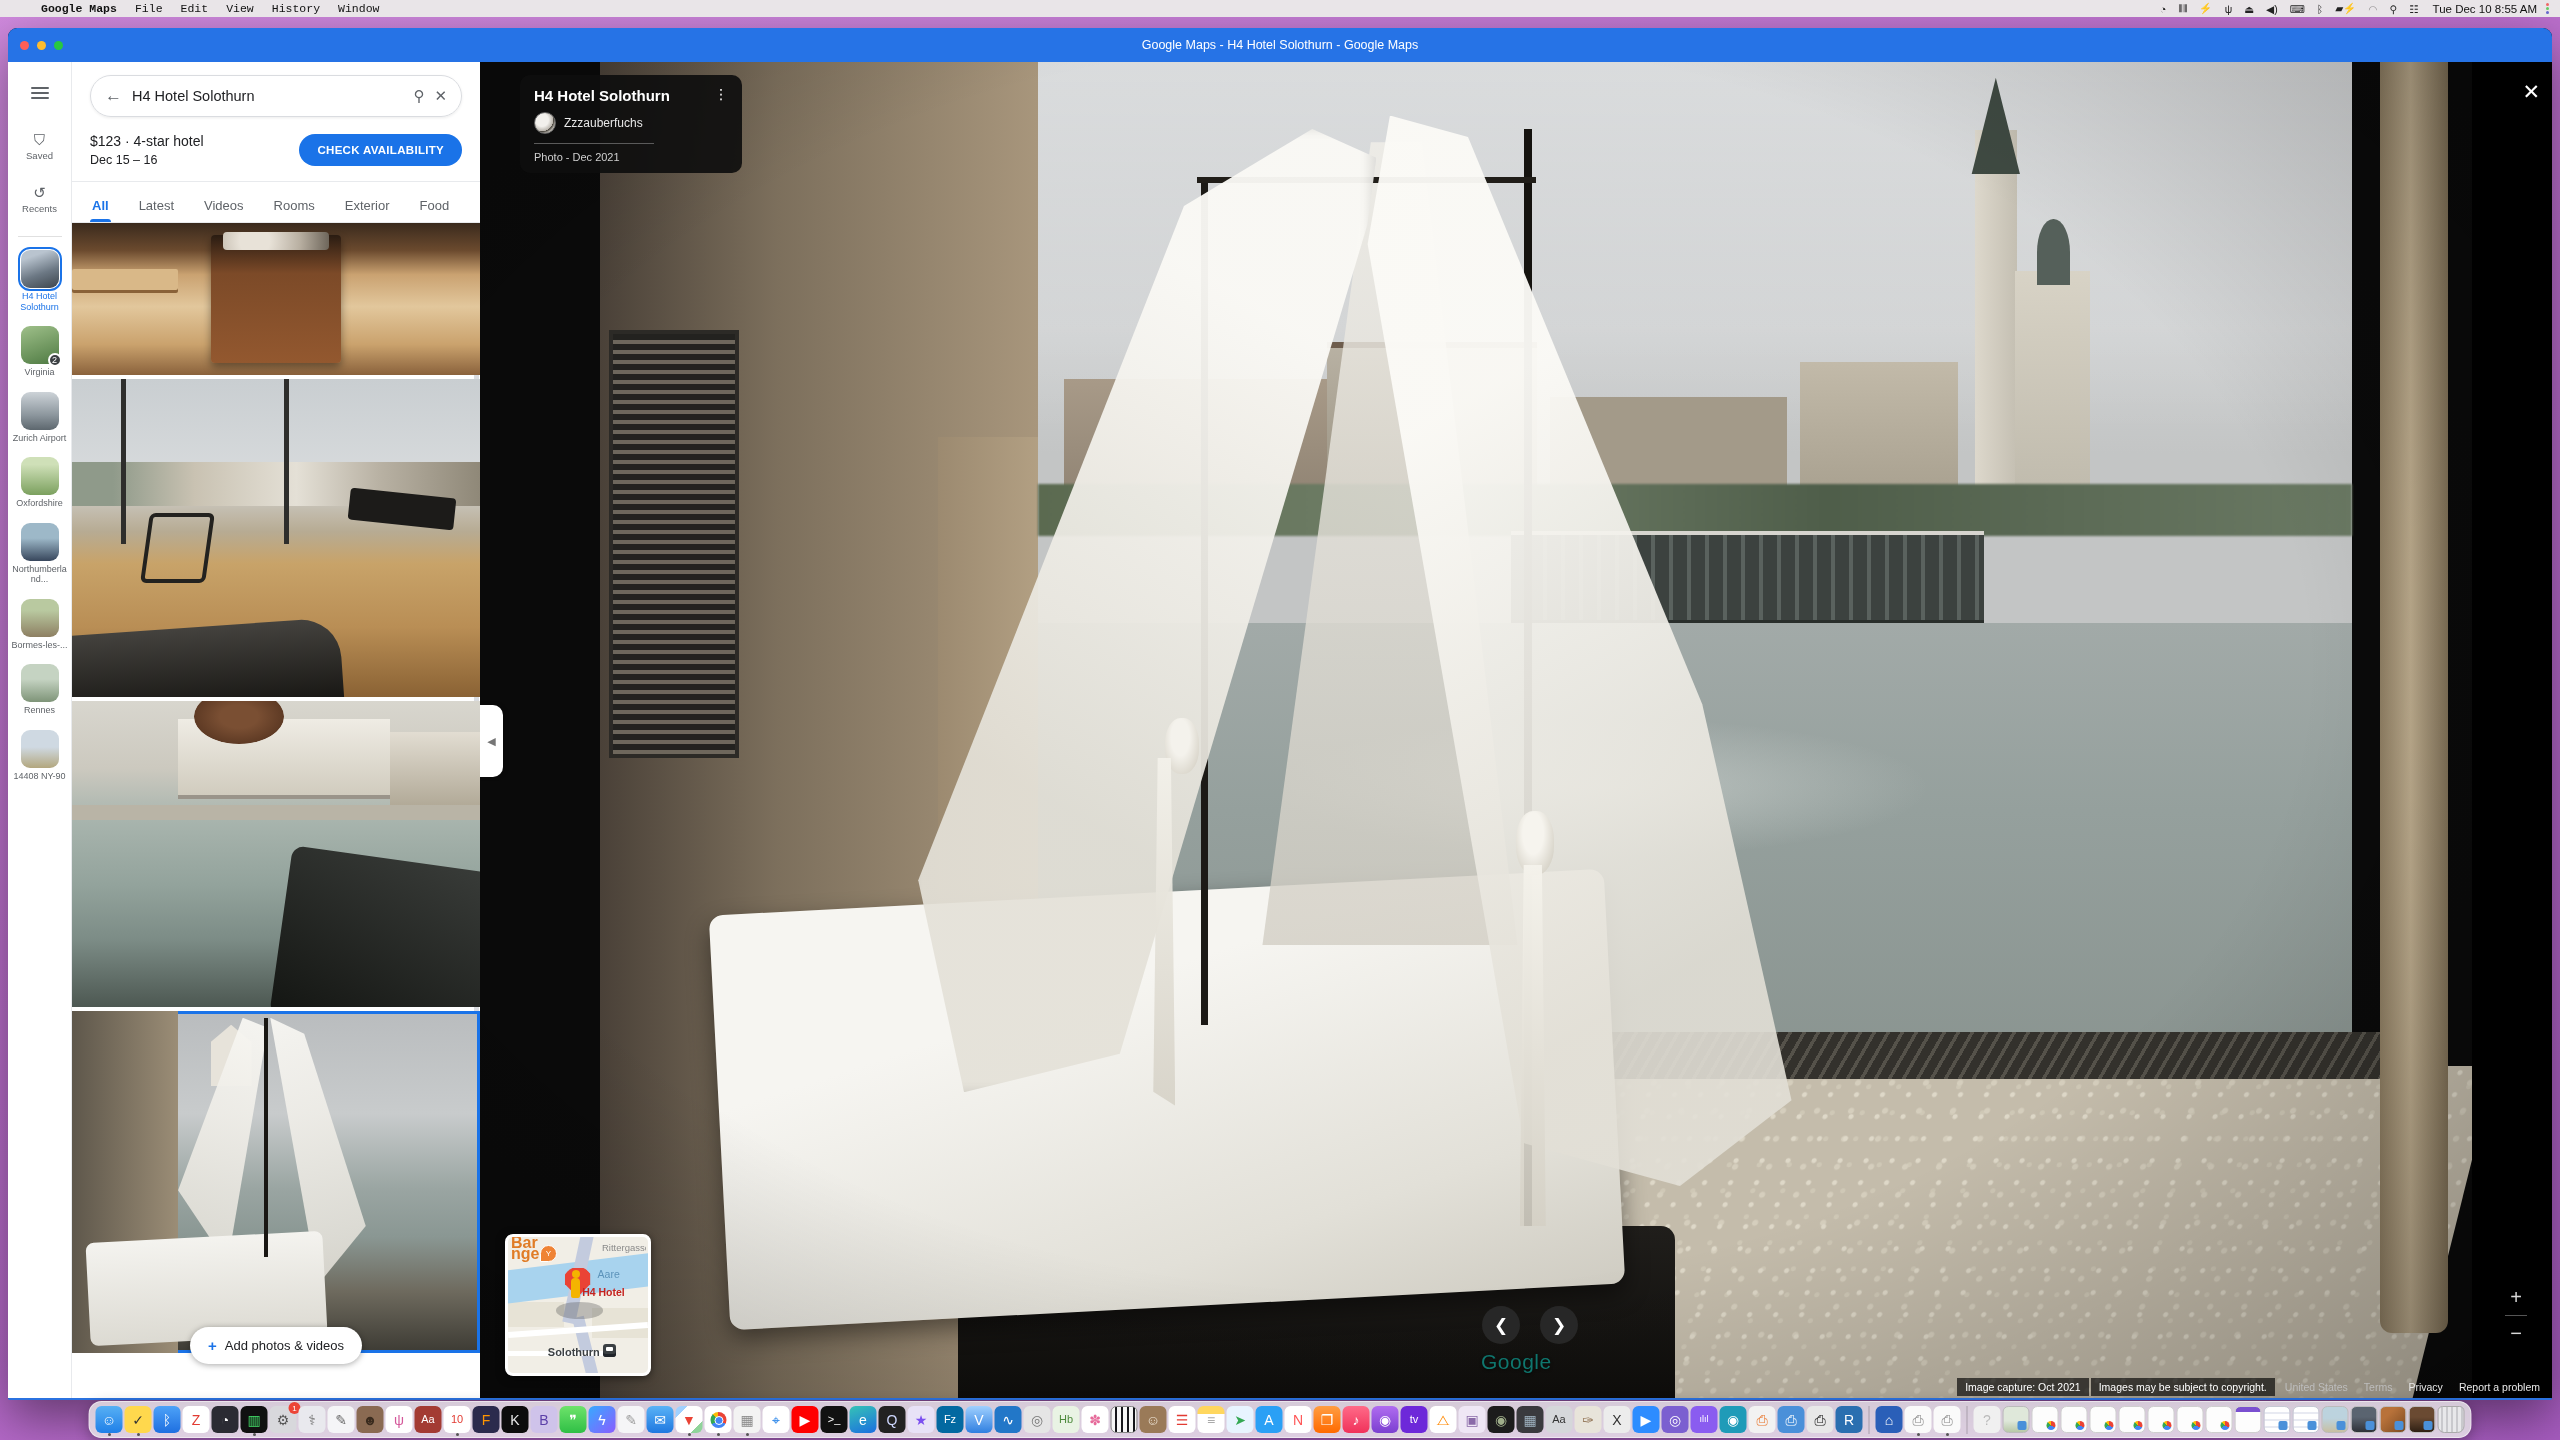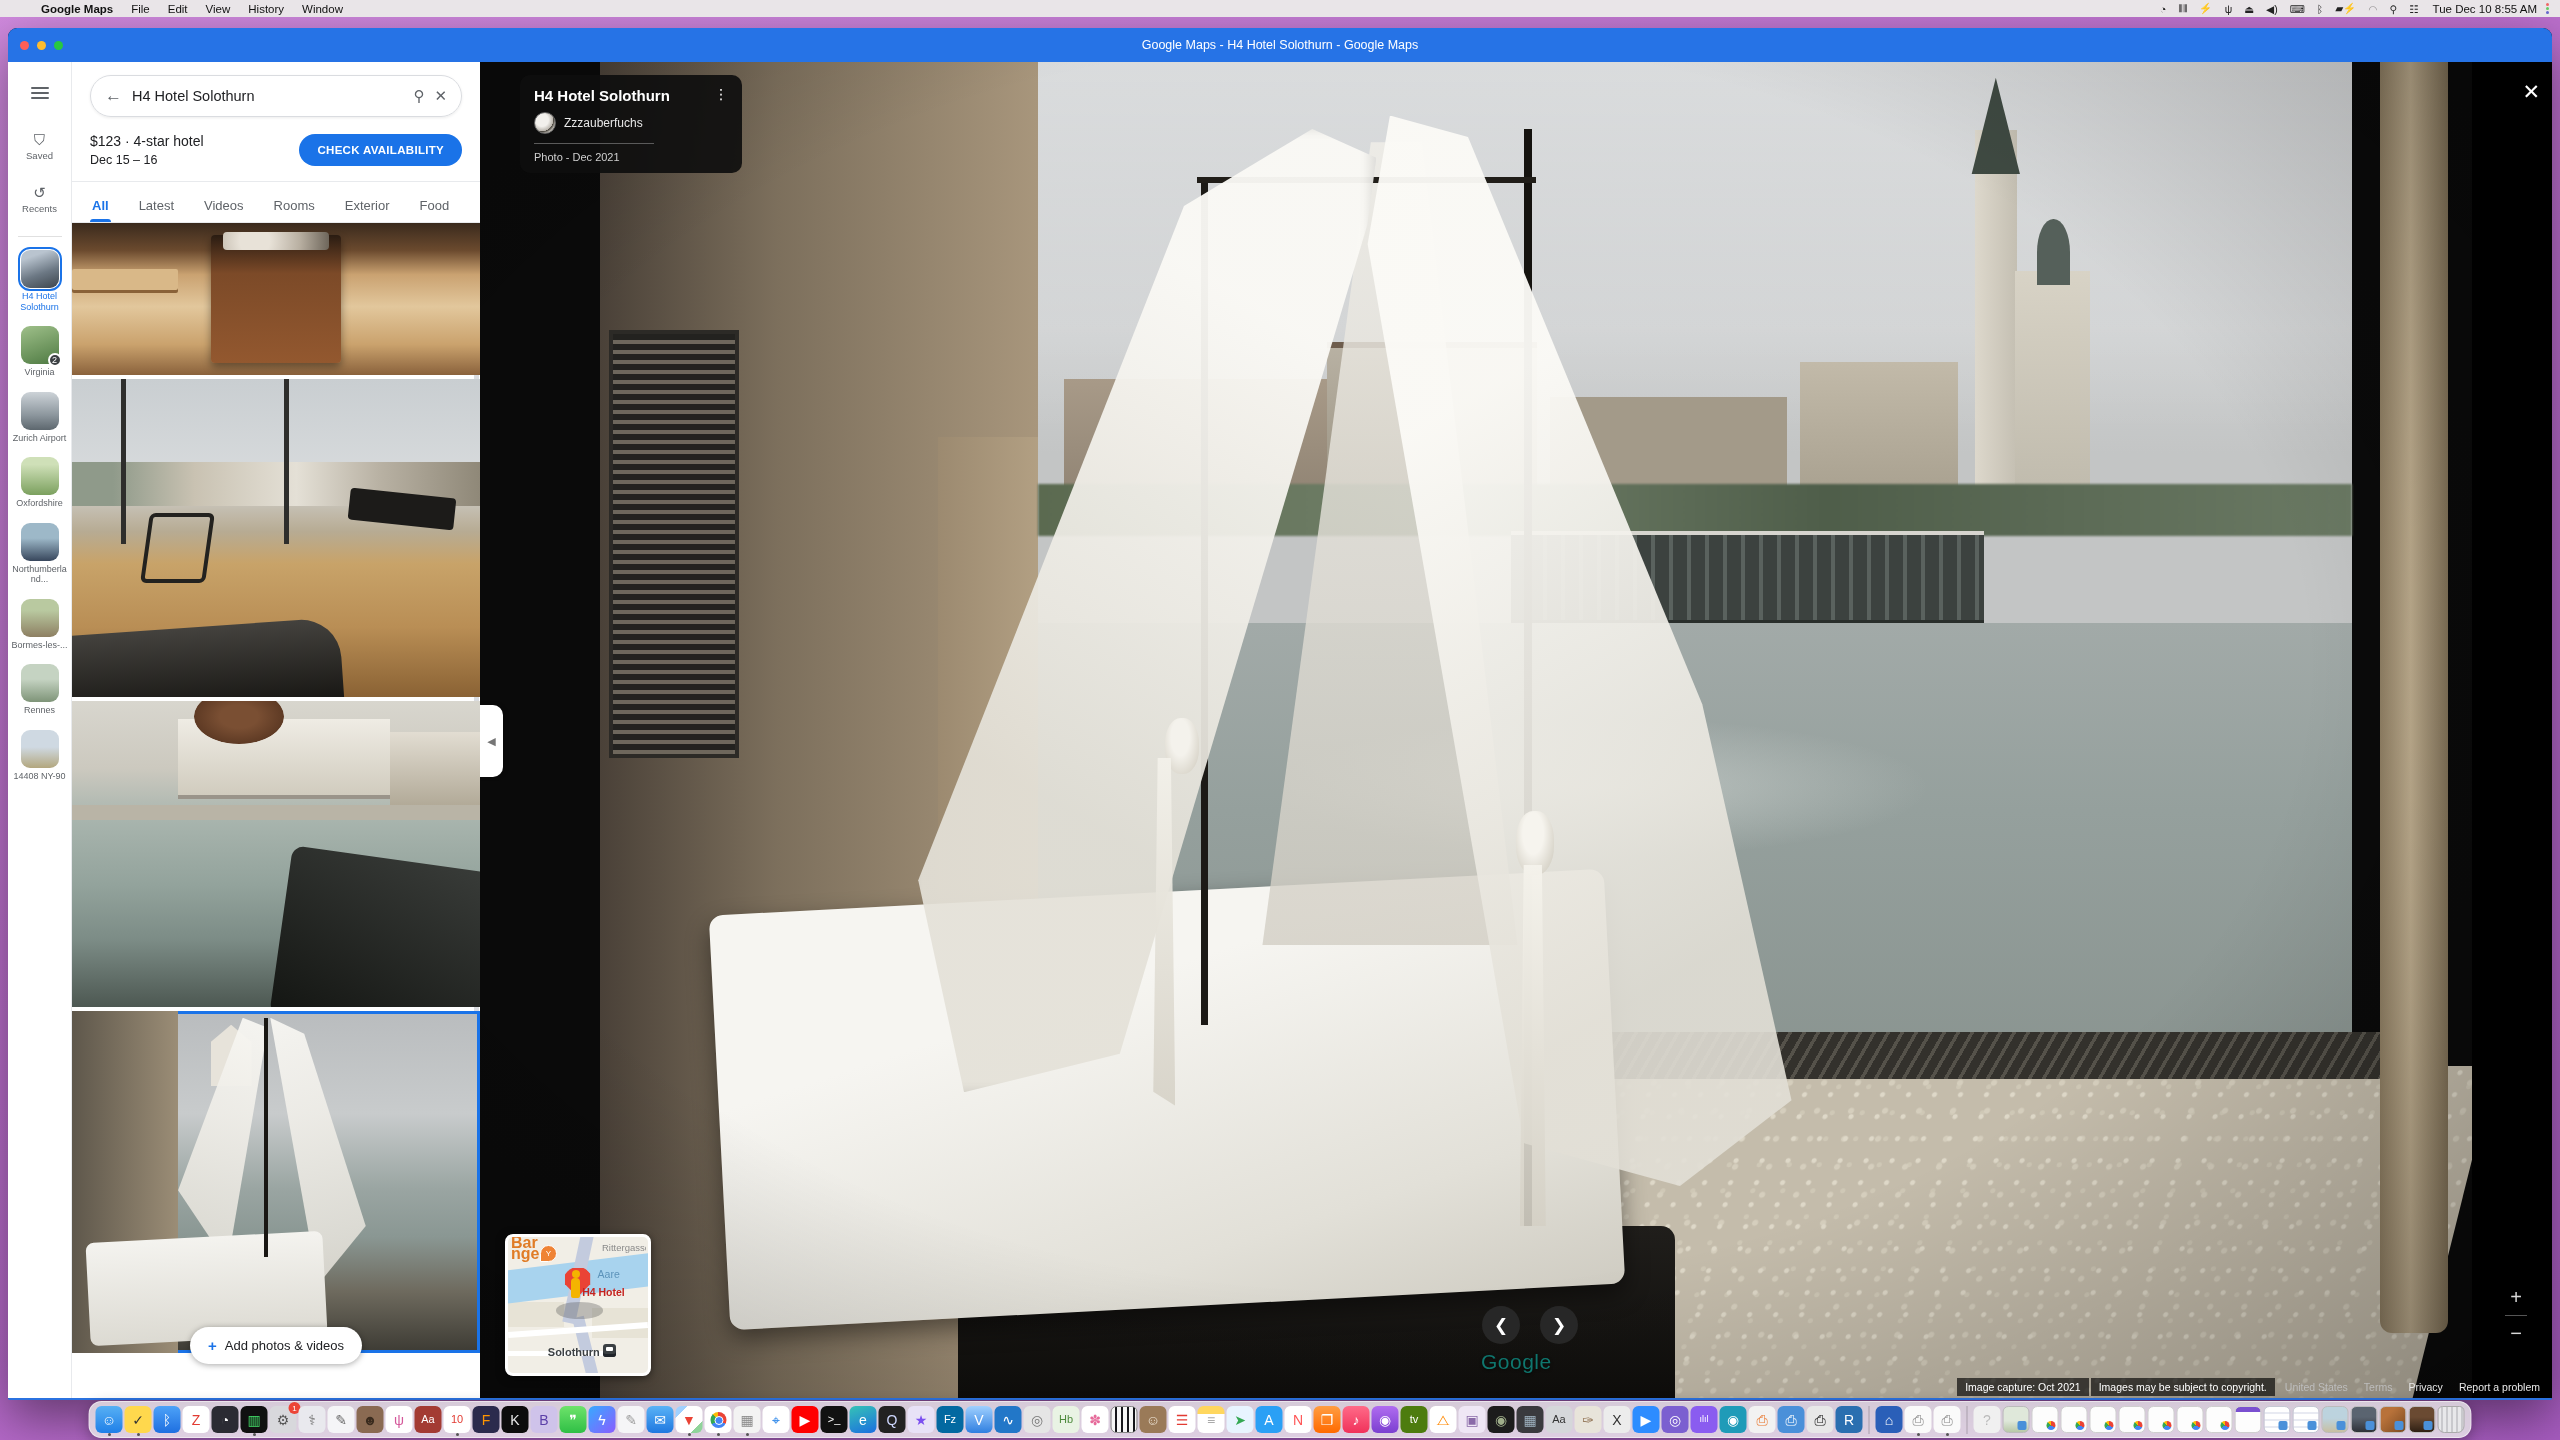--- a/index.html
+++ b/index.html
@@ -1,21 +1,21 @@
 <!DOCTYPE html>
 <html><head>
 <meta charset="utf-8">
 <style>
   * { margin:0; padding:0; box-sizing:border-box; }
   html,body { width:2560px; height:1440px; overflow:hidden; font-family:"Liberation Sans", sans-serif; }
   body { background:linear-gradient(160deg,#d08ade 0%,#bb6fcc 40%,#a75cc0 100%); position:relative; }
 
   
   .menubar { position:absolute; top:0; left:0; width:2560px; height:17px; background:#e9e5e8; display:flex; align-items:center; justify-content:space-between; padding:0 10px; font-size:11.5px; color:#111; z-index:50; }
-  .mb-left { display:flex; align-items:flex-start; gap:2px; }
+  .mb-left { display:flex; align-items:flex-start; gap:2px;font-family:Liberation Mono, monospace; }
   .apple { font-size:12px; padding:0 10px; }
   .mb-item { padding:0 9px; }
   .mb-item.bold { font-weight:bold; }
   .mb-right { display:flex; align-items:center; gap:2px; }
   .st-ic { padding:0 6px; font-size:10.5px; color:#222; }
   .st-ic.dim { opacity:.45; }
   .mb-clock { padding:0 6px; font-size:11.5px; }
   .dots-col { display:inline-block; width:5px; }
   .dots-col i { display:block; width:3px; height:3px; border-radius:50%; margin:1px auto; }
 
@@ -610,21 +610,21 @@
     </div>
     <div class="dock-it" style="background: linear-gradient(rgb(255, 157, 66), rgb(255, 106, 0));">
       <span class="g" style="color: rgb(255, 255, 255);">❐</span>
     </div>
     <div class="dock-it" style="background: linear-gradient(rgb(255, 106, 136), rgb(240, 50, 90));">
       <span class="g" style="color: rgb(255, 255, 255);">♪</span>
     </div>
     <div class="dock-it" style="background: linear-gradient(rgb(176, 108, 240), rgb(123, 63, 208));">
       <span class="g" style="color: rgb(255, 255, 255);">◉</span>
     </div>
-    <div class="dock-it" style="background: #4d7c0f;">
+    <div class="dock-it" style="background: #6d28d9;">
       <span class="g" style="color: rgb(255, 255, 255); font-size: 11px;">tv</span>
     </div>
     <div class="dock-it" style="background: rgb(255, 255, 255);">
       <span class="g" style="color: rgb(255, 136, 0);">⧍</span>
     </div>
     <div class="dock-it" style="background: rgb(239, 231, 245);">
       <span class="g" style="color: rgb(138, 106, 168);">▣</span>
     </div>
     <div class="dock-it" style="background: rgb(28, 28, 28);">
       <span class="g" style="color: rgb(159, 174, 138);">◉</span>

